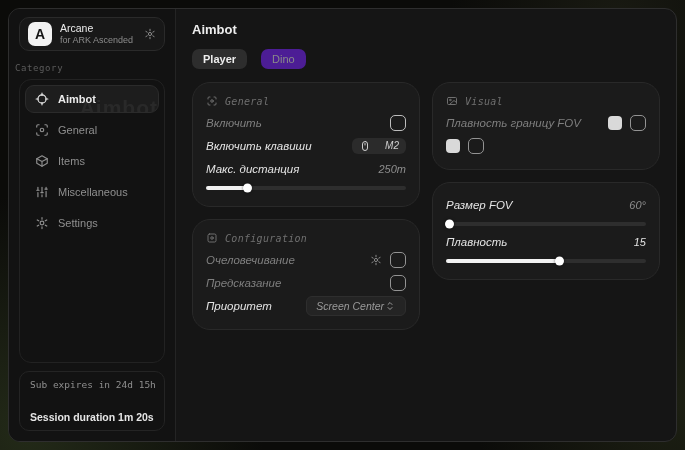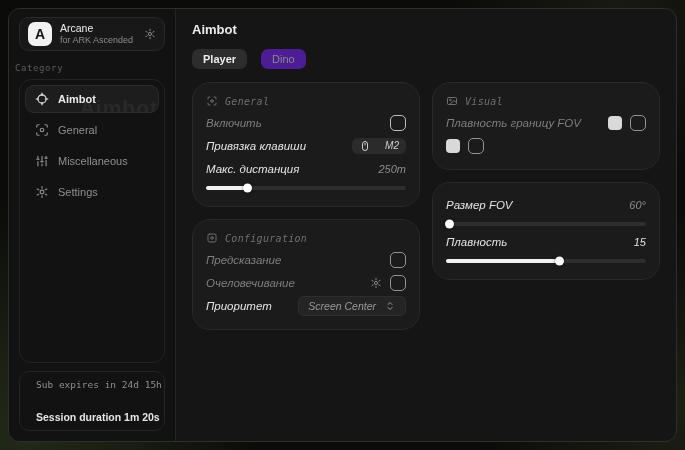--- a/index.html
+++ b/index.html
@@ -29,21 +29,21 @@
   .brand-gear { margin-left:auto; color:#8a8a8a; display:flex; }
   .category { margin:12px 6px 6px; font-family:"DejaVu Sans Mono", monospace; font-size:9px;
     color:#5c5c5c; letter-spacing:0.6px; flex:none; }
   .nav-card { margin:0 10px; border:1px solid #222222; border-radius:12px; padding:5px;
     flex:1; display:flex; flex-direction:column; gap:3px; min-height:0; }
   .nav-item { display:flex; align-items:center; gap:9px; padding:6px 9px; border-radius:9px;
     color:#8f8f8f; font-size:11px; position:relative; overflow:hidden; border:1px solid transparent; cursor:default; }
   .nav-item.active { background:#1d1d1d; border-color:#2b2b2b; color:#ebebeb; font-weight:600; }
   .ghost { position:absolute; right:0px; bottom:-8px; font-size:21px; font-weight:800;
     color:rgba(255,255,255,0.055); letter-spacing:1px; }
-  .status-card { margin:8px 10px 10px; border:1px solid #242424; border-radius:10px; padding:7px 16px; flex:none; }
+  .status-card { margin:8px 10px 10px; border:1px solid #242424; border-radius:10px; padding:7px 10px; flex:none; }
   .status-1 { font-family:"DejaVu Sans Mono", monospace; font-size:9.5px; color:#8f8f8f; white-space:nowrap; }
   .status-2 { font-size:10.5px; color:#e6e6e6; font-weight:700; margin-top:21px; white-space:nowrap; }
   
   .main { flex:1; padding:13px 16px; min-width:0; }
   .page-title { font-size:13px; font-weight:700; color:#ededed; }
   .tabs { display:flex; gap:14px; margin-top:12px; }
   .tab { padding:4px 11px; border-radius:7px; font-size:11px; background:#4c1d95; color:#8a8a8a; }
   .tab.active { background:#2d2d2d; color:#ededed; font-weight:600; }
   .grid { display:grid; grid-template-columns:1fr 1fr; gap:12px; margin-top:13px; align-items:start; }
   .col { display:flex; flex-direction:column; gap:12px; min-width:0; }
@@ -54,21 +54,21 @@
   .lbl-dim { color:#7f7f7f; }
   .lbl { color:#e4e4e4; font-weight:500; }
   .val { color:#8d8d8d; font-size:11px; }
   .val.bright { color:#e4e4e4; }
   .right { display:flex; align-items:center; gap:8px; }
   .checkbox { width:16px; height:16px; border:1.5px solid #bdbdbd; border-radius:5px; flex:none; cursor:pointer; }
   .checkbox.dim { border-color:#939393; }
   .swatch { width:14px; height:14px; border-radius:4px; background:#d9d9d9; flex:none; cursor:pointer; }
   .keybind { display:flex; align-items:center; gap:14px; background:#2b2b2b; border-radius:6px;
     padding:2px 7px; font-size:10px; color:#cfcfcf; cursor:pointer; }
-  .dropdown { display:flex; align-items:center; gap:8px; background:#242424; border:1px solid #2e2e2e;
+  .dropdown { display:flex; align-items:center; gap:0; background:#242424; border:1px solid #2e2e2e;
     border-radius:6px; padding:3px 9px; font-size:10.5px; color:#9a9a9a; cursor:pointer;justify-content:center; }
   .slider { position:relative; height:4px; background:#2e2e2e; border-radius:3px; margin:6px 0 4px; cursor:pointer; }
   .slider .fill { position:absolute; left:0; top:0; bottom:0; background:#f2f2f2; border-radius:3px; }
   .slider .thumb { position:absolute; right:-4px; top:50%; width:9px; height:9px; background:#ffffff;
     border-radius:50%; transform:translateY(-50%); box-shadow:0 0 3px rgba(0,0,0,0.6); }
   .ic { width:14px; height:14px; display:block; flex:none; }
   .ic-s { width:12px; height:12px; display:block; flex:none; }
   svg { stroke:currentColor; fill:none; stroke-width:2; stroke-linecap:round; stroke-linejoin:round; }
   .gear-inline { color:#8a8a8a; display:flex; cursor:pointer; }
 </style>
@@ -111,20 +111,29 @@
               <svg class="ic" viewBox="0 0 24 24">
                 <path d="M3 7V5a2 2 0 0 1 2-2h2M17 3h2a2 2 0 0 1 2 2v2M21 17v2a2 2 0 0 1-2 2h-2M7 21H5a2 2 0 0 1-2-2v-2"></path>
                 <circle cx="12" cy="12" r="3"></circle>
               </svg>
             </span>
           <span>General</span>
         </div>
         <div class="nav-item">
           <span>
               <svg class="ic" viewBox="0 0 24 24">
+                <path d="M21 8l-9-5-9 5v8l9 5 9-5V8z"></path>
+                <path d="M3 8l9 5 9-5M12 13v8"></path>
+              </svg>
+            </span>
+          <span>Items</span>
+        </div>
+        <div class="nav-item">
+          <span>
+              <svg class="ic" viewBox="0 0 24 24">
                 <path d="M5 4v5M5 13v7M12 4v9M12 17v3M19 4v3M19 11v9"></path>
                 <path d="M3 9h4M10 13h4M17 7h4"></path>
               </svg>
             </span>
           <span>Miscellaneous</span>
         </div>
         <div class="nav-item">
           <span>
               <svg class="ic" viewBox="0 0 24 24">
                 <circle cx="12" cy="12" r="3.2"></circle>
@@ -161,21 +170,21 @@
                     <circle cx="12" cy="12" r="2.5"></circle>
                   </svg>
                 </span>
               <span>General</span>
             </div>
             <div class="row">
               <span class="lbl-dim">Включить</span>
               <span class="checkbox"></span>
             </div>
             <div class="row">
-              <span class="lbl">Привязка клавиши</span>
+              <span class="lbl">Включить клавиши</span>
               <span class="keybind">
                 <span>
                     <svg class="ic-s" viewBox="0 0 24 24">
                       <rect x="7" y="3" width="10" height="18" rx="5"></rect>
                       <path d="M12 7v3"></path>
                     </svg>
                   </span>
                 <span>M2</span>
               </span>
             </div>
@@ -192,38 +201,38 @@
 
           <div class="card">
             <div class="card-h">
               <span>
                   <svg class="ic-s" viewBox="0 0 24 24">
                     <rect x="4" y="4" width="16" height="16" rx="3"></rect>
                     <circle cx="12" cy="12" r="2.5"></circle>
                   </svg>
                 </span>
               <span>Configuration</span>
-            </div>
-            <div class="row">
-              <span class="lbl-dim">Предсказание</span>
-              <span class="checkbox dim"></span>
             </div>
             <div class="row">
               <span class="lbl-dim">Очеловечивание</span>
               <span class="right">
                 <span class="gear-inline">
                     <svg class="ic-s" viewBox="0 0 24 24">
                       <circle cx="12" cy="12" r="3.2"></circle>
                       <path d="M12 2.5v3M12 18.5v3M3.8 6.8l2.6 1.5M17.6 15.7l2.6 1.5M3.8 17.2l2.6-1.5M17.6 8.3l2.6-1.5"></path>
                     </svg>
                   </span>
                 <span class="checkbox dim"></span>
               </span>
             </div>
             <div class="row">
+              <span class="lbl-dim">Предсказание</span>
+              <span class="checkbox dim"></span>
+            </div>
+            <div class="row">
               <span class="lbl">Приоритет</span>
               <span class="dropdown">
                 <span>Screen Center</span>
                 <span>
                     <svg class="ic-s" viewBox="0 0 24 24">
                       <path d="M8 9l4-4 4 4M8 15l4 4 4-4"></path>
                     </svg>
                   </span>
               </span>
             </div>

